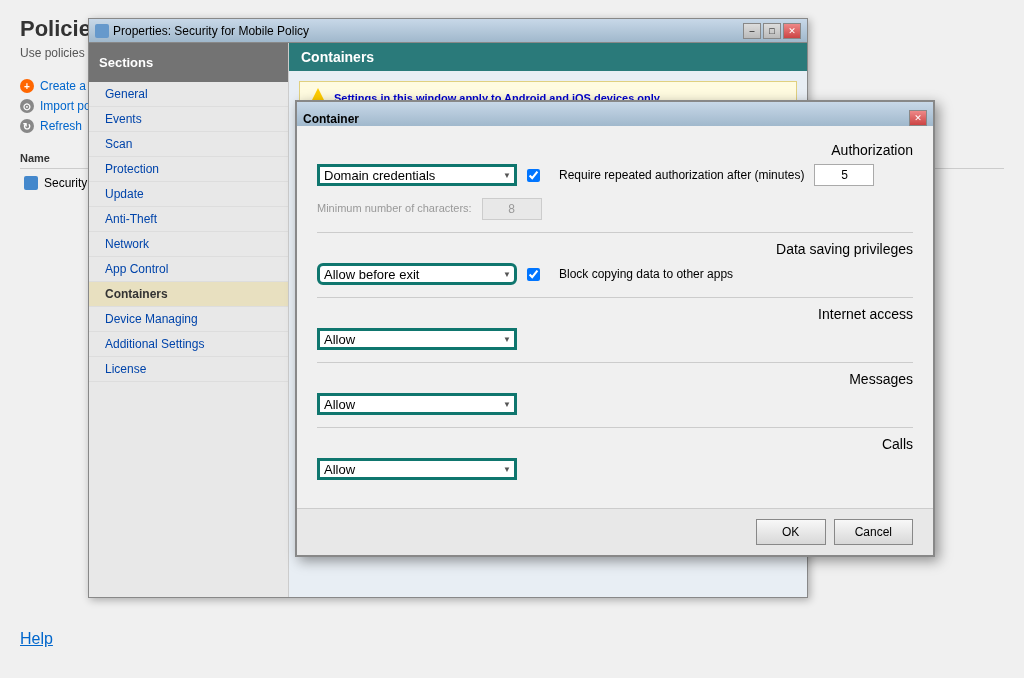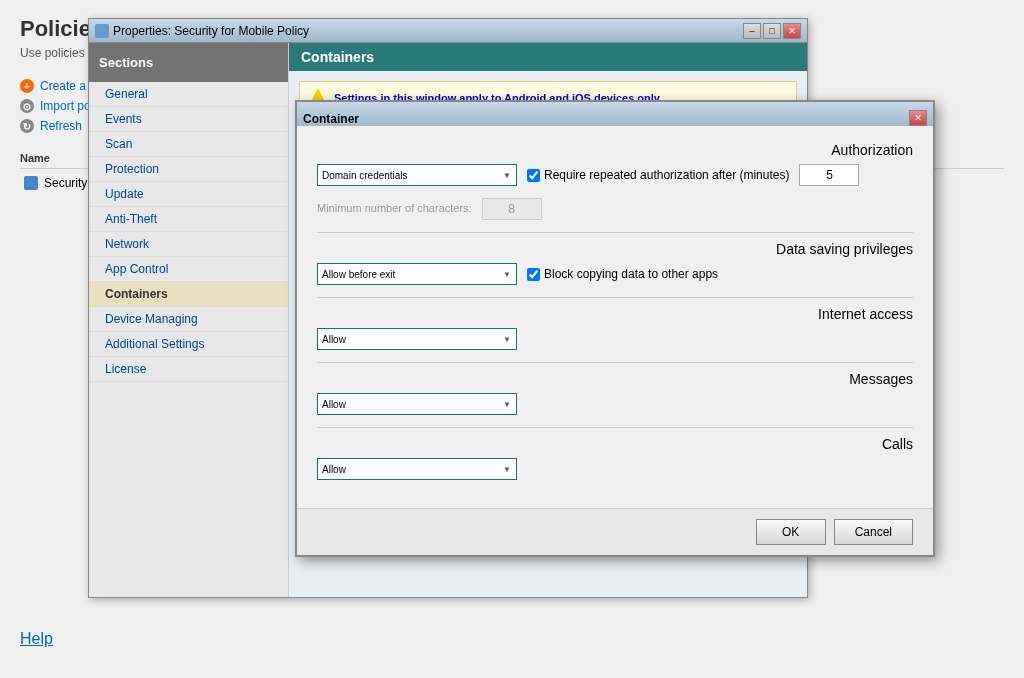--- a/index.html
+++ b/index.html
@@ -305,23 +305,23 @@
 
     .dlg-row {
       display: flex;
       align-items: center;
       gap: 10px;
       margin-bottom: 12px;
     }
 
     .form-select {
       height: 22px;
-      border: 1px solid #0f766e;
+      border: 3px solid #0f766e;
       background: white;
-      font-size: 10px;
+      font-size: 13px;
       padding: 1px 4px;
       appearance: none;
       -webkit-appearance: none;
       position: relative;
       cursor: pointer;
     }
 
     .select-wrapper {
       position: relative;
       display: inline-block;
@@ -336,27 +336,27 @@
       font-size: 8px;
       pointer-events: none;
       color: #555;
     }
 
     .select-wrapper select {
       padding-right: 20px;
     }
 
     .select-wide { width: 200px; }
-    .select-medium { width: 200px; }
+    .select-medium { width: 200px; border-radius: 6px; }
     .select-narrow { width: 200px; }
 
     .checkbox-label {
       display: flex;
       align-items: center;
-      gap: 4px;
+      gap: 19px;
       font-size: 12px;
       cursor: pointer;
     }
 
     .form-input {
       height: 22px;
       border: 1px solid #aaa;
       background: white;
       font-size: 12px;
       padding: 1px 4px;

